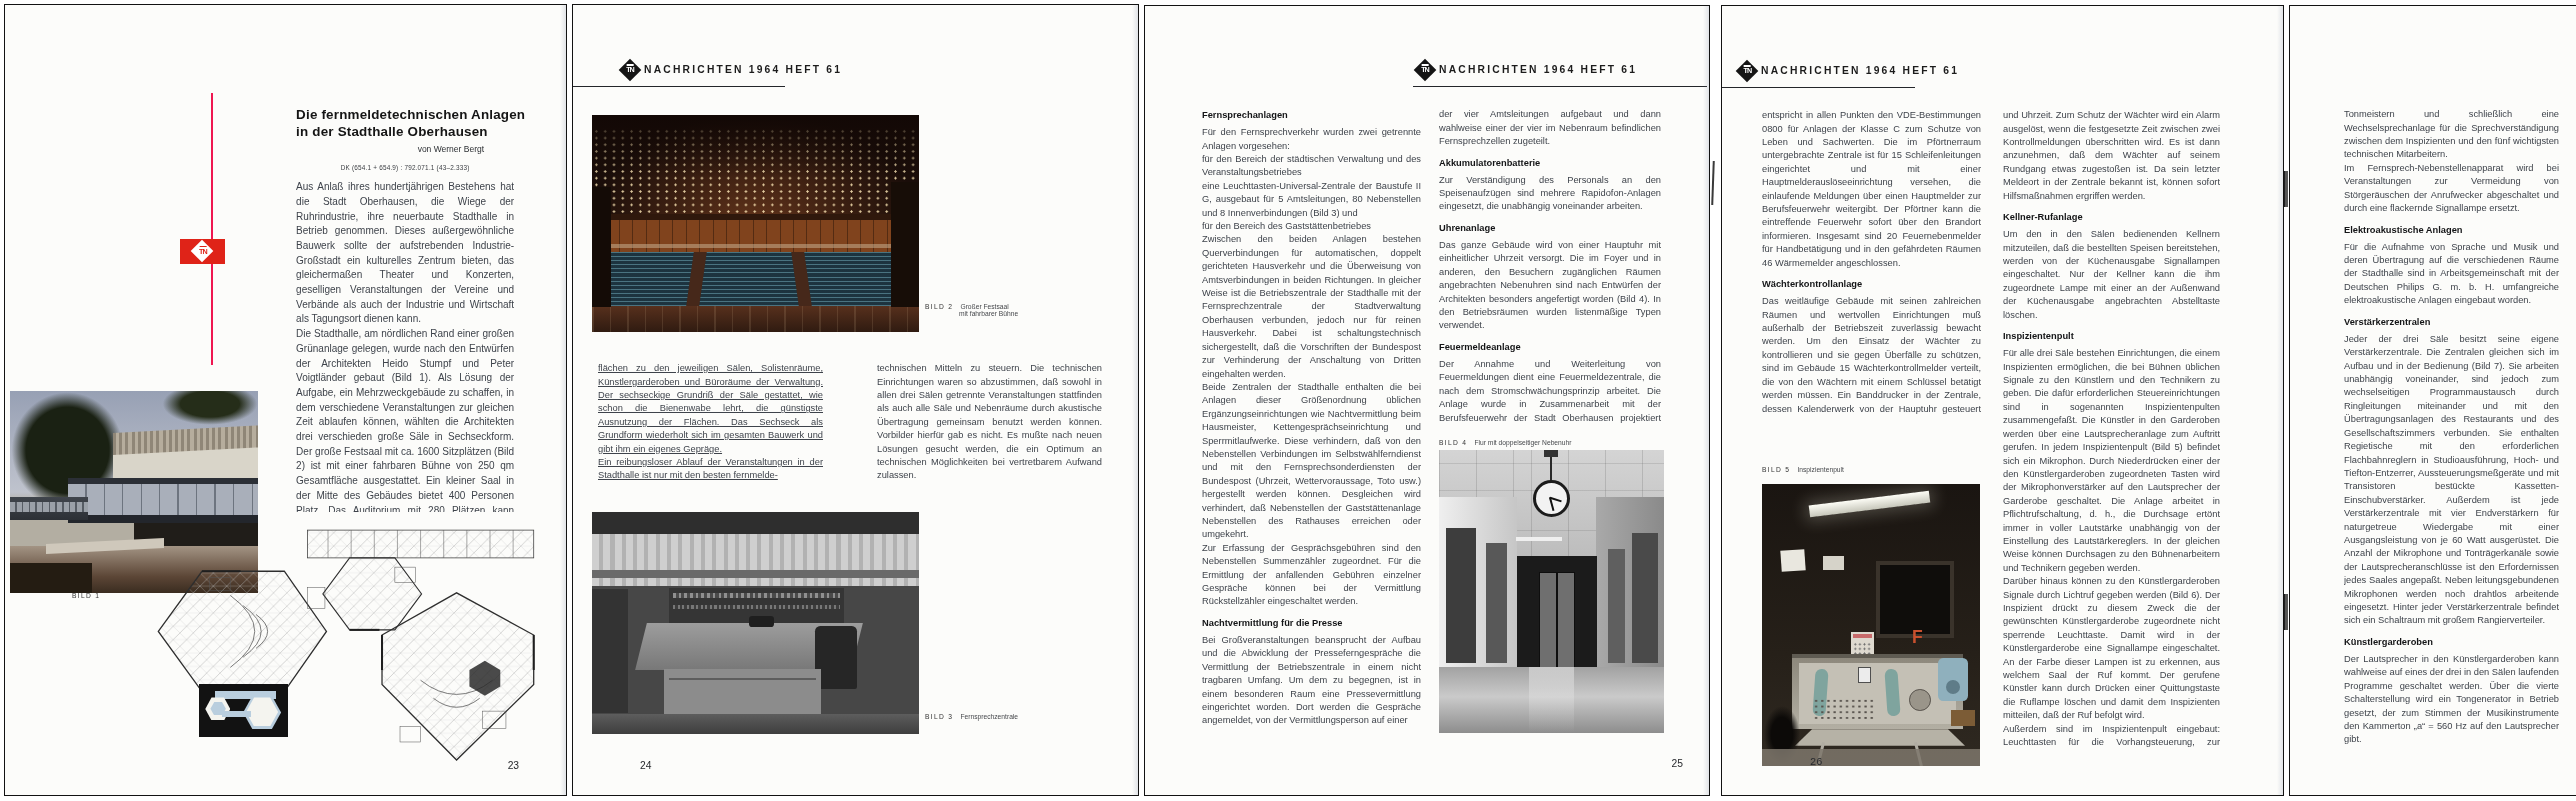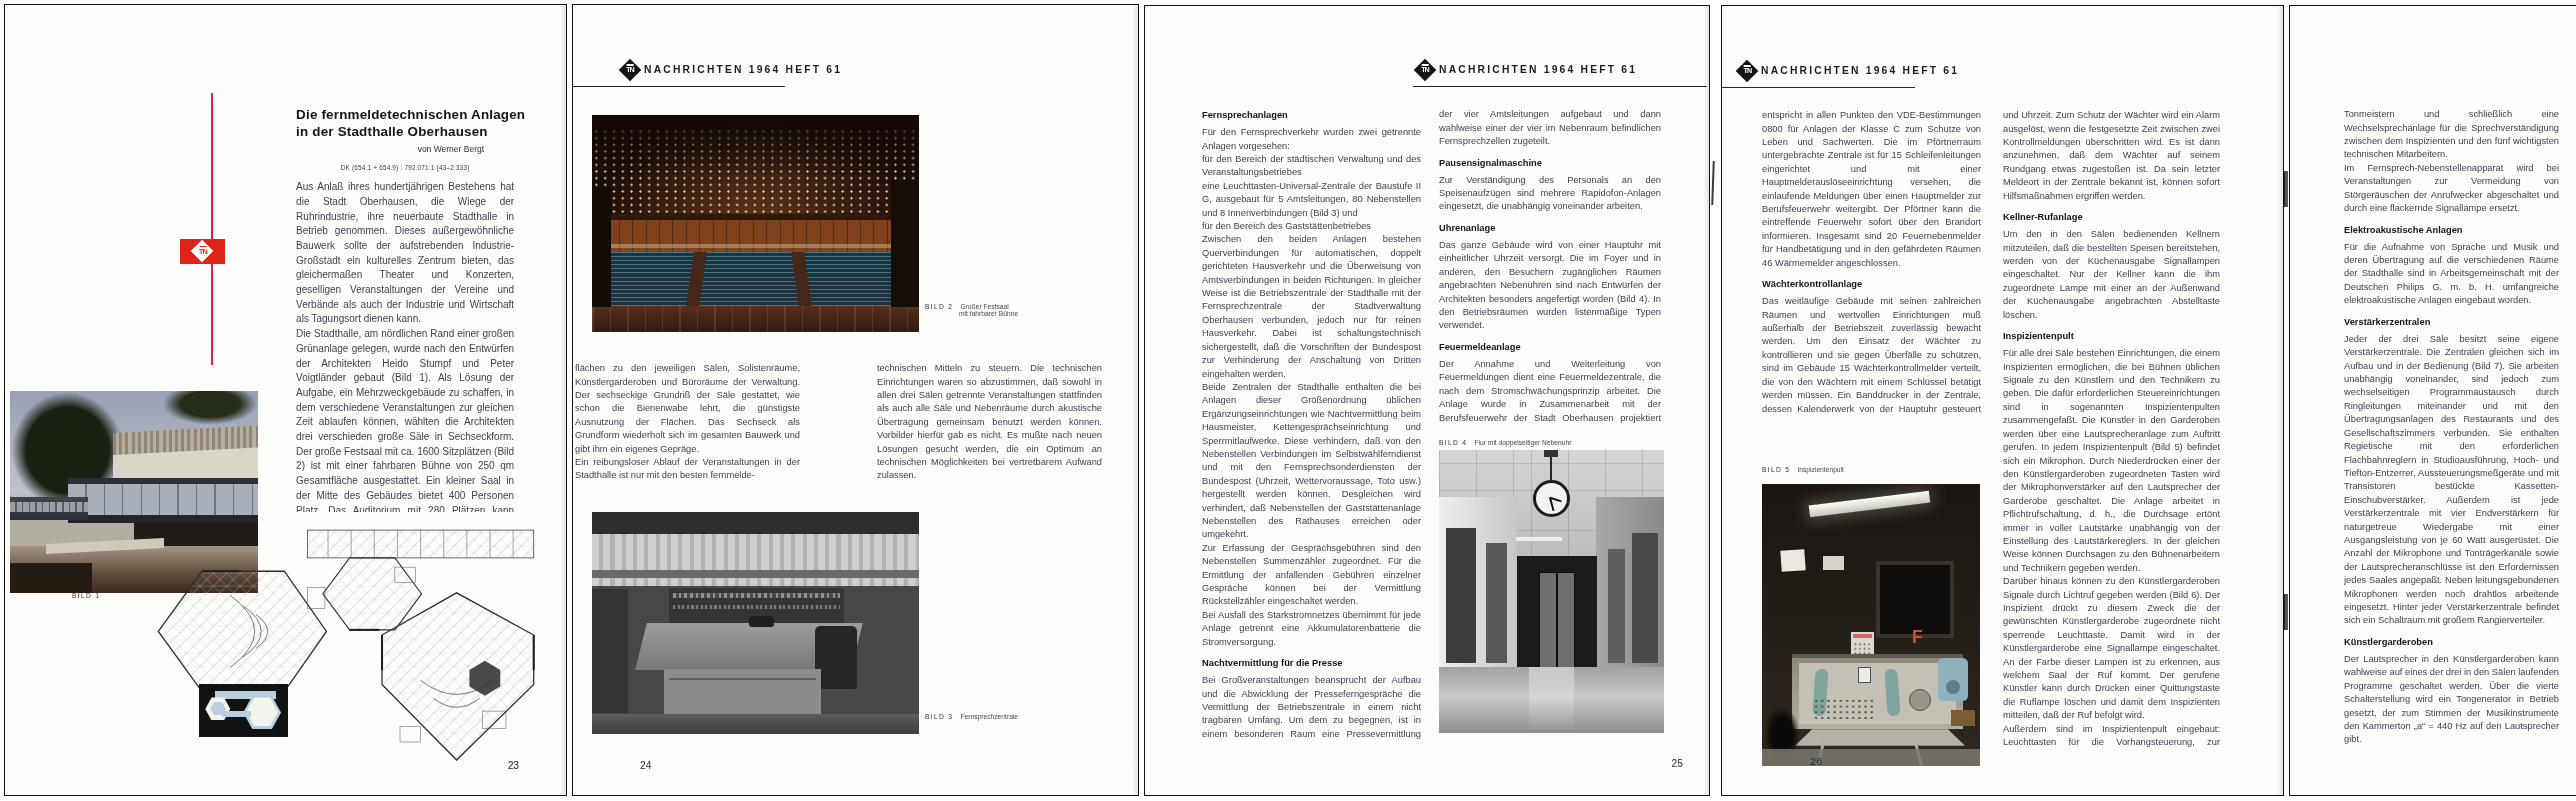--- a/index.html
+++ b/index.html
@@ -160,21 +160,21 @@
       <div class="ly" style="left:0;top:0;width:100%;height:100%;background:repeating-linear-gradient(90deg,rgba(220,190,150,.14) 0 1.5px,rgba(0,0,0,0) 1.5px 17.5px);"></div>
     </div>
     <div class="ly" style="left:0;top:72px;width:18.5px;height:120px;background:#140b06;"></div>
     <div class="ly" style="right:0;top:67px;width:28px;height:125px;background:#170d07;"></div>
   </div>
   <div class="caption" style="left:352px;top:298px;">
     <span class="cap-tag">BILD 2</span><span>Großer Festsaal</span>
     <div class="cap-l2">mit fahrbarer Bühne</div>
   </div>
 
-  <div class="col" style="left:2px;top:357px;width:225px;height:142px;">
+  <div class="col" style="left:25px;top:357px;width:225px;height:142px;text-decoration:underline;">
       <div class="col-p">flächen zu den jeweiligen Sälen, Solistenräume, Künstlergarderoben und Büroräume der Verwaltung. Der sechseckige Grundriß der Säle gestattet, wie schon die Bienenwabe lehrt, die günstigste Ausnutzung der Flächen. Das Sechseck als Grundform wiederholt sich im gesamten Bauwerk und gibt ihm ein eigenes Gepräge.</div>
       <div class="col-p">Ein reibungsloser Ablauf der Veranstaltungen in der Stadthalle ist nur mit den besten fernmelde-</div>
     </div>
   <div class="col" style="left:304px;top:357px;width:225px;height:142px;">
       <div class="col-p">technischen Mitteln zu steuern. Die technischen Einrichtungen waren so abzustimmen, daß sowohl in allen drei Sälen getrennte Veranstaltungen stattfinden als auch alle Säle und Nebenräume durch akustische Übertragung gemeinsam benutzt werden können. Vorbilder hierfür gab es nicht. Es mußte nach neuen Lösungen gesucht werden, die ein Optimum an technischen Möglichkeiten bei vertretbarem Aufwand zulassen.</div>
     </div>
 
   <div class="ph" style="left:19px;top:507px;width:327px;height:222px;background:#474747;">
     <div class="ly" style="left:0;top:0;width:100%;height:21.6px;background:#2e2e2e;"></div>
     <div class="ly" style="left:0;top:21.6px;width:100%;height:52px;background:repeating-linear-gradient(90deg,#cfcfcf 0 7.2px,#b2b2b2 7.2px 11.3px);"></div>
@@ -210,27 +210,26 @@
 
   <div class="col" style="left:57px;top:103px;width:219px;height:633px;">
       <div class="col-h">Fernsprechanlagen</div>
       <div class="col-p">Für den Fernsprechverkehr wurden zwei getrennte Anlagen vorgesehen:</div>
       <div class="col-p">für den Bereich der städtischen Verwaltung und des Veranstaltungsbetriebes</div>
       <div class="col-p">eine Leuchttasten-Universal-Zentrale der Baustufe II G, ausgebaut für 5 Amtsleitungen, 80 Nebenstellen und 8 Innenverbindungen (Bild 3) und</div>
       <div class="col-p">für den Bereich des Gaststättenbetriebes</div>
       <div class="col-p">Zwischen den beiden Anlagen bestehen Querverbindungen für automatischen, doppelt gerichteten Hausverkehr und die Überweisung von Amtsverbindungen in beiden Richtungen. In gleicher Weise ist die Betriebszentrale der Stadthalle mit der Fernsprechzentrale der Stadtverwaltung Oberhausen verbunden, jedoch nur für reinen Hausverkehr. Dabei ist schaltungstechnisch sichergestellt, daß die Vorschriften der Bundespost zur Verhinderung der Anschaltung von Dritten eingehalten werden.</div>
       <div class="col-p">Beide Zentralen der Stadthalle enthalten die bei Anlagen dieser Größenordnung üblichen Ergänzungseinrichtungen wie Nachtvermittlung beim Hausmeister, Kettengesprächseinrichtung und Sperrmitlaufwerke. Diese verhindern, daß von den Nebenstellen Verbindungen im Selbstwählferndienst und mit den Fernsprechsonderdiensten der Bundespost (Uhrzeit, Wettervoraussage, Toto usw.) hergestellt werden können. Desgleichen wird verhindert, daß Nebenstellen der Gaststättenanlage Nebenstellen des Rathauses erreichen oder umgekehrt.</div>
       <div class="col-p">Zur Erfassung der Gesprächsgebühren sind den Nebenstellen Summenzähler zugeordnet. Für die Ermittlung der anfallenden Gebühren einzelner Gespräche können bei der Vermittlung Rückstellzähler eingeschaltet werden.</div>
-      <div class="col-p">Bei Ausfall des Starkstromnetzes übernimmt für jede Anlage getrennt eine Akkumulatorenbatterie die Stromversorgung.</div>
       <div class="col-h">Nachtvermittlung für die Presse</div>
       <div class="col-p">Bei Großveranstaltungen beansprucht der Aufbau und die Abwicklung der Presseferngespräche die Vermittlung der Betriebszentrale in einem nicht tragbaren Umfang. Um dem zu begegnen, ist in einem besonderen Raum eine Pressevermittlung eingerichtet worden. Dort werden die Gespräche angemeldet, von der Vermittlungsperson auf einer</div>
     </div>
   <div class="col" style="left:294px;top:102px;width:222px;height:318px;">
       <div class="col-p">der vier Amtsleitungen aufgebaut und dann wahlweise einer der vier im Nebenraum befindlichen Fernsprechzellen zugeteilt.</div>
-      <div class="col-h">Pausensignalmaschine</div>
+      <div class="col-h">Akkumulatorenbatterie</div>
       <div class="col-p">Zur Verständigung des Personals an den Speisenaufzügen sind mehrere Rapidofon-Anlagen eingesetzt, die unabhängig voneinander arbeiten.</div>
       <div class="col-h">Uhrenanlage</div>
       <div class="col-p">Das ganze Gebäude wird von einer Hauptuhr mit einheitlicher Uhrzeit versorgt. Die im Foyer und in anderen, den Besuchern zugänglichen Räumen angebrachten Nebenuhren sind nach Entwürfen der Architekten besonders angefertigt worden (Bild 4). In den Betriebsräumen wurden listenmäßige Typen verwendet.</div>
       <div class="col-h">Feuermeldeanlage</div>
       <div class="col-p">Der Annahme und Weiterleitung von Feuermeldungen dient eine Feuermeldezentrale, die nach dem Stromschwächungsprinzip arbeitet. Die Anlage wurde in Zusammenarbeit mit der Berufsfeuerwehr der Stadt Oberhausen projektiert und</div>
     </div>
 
   <div class="caption" style="left:294px;top:433px;">
     <span class="cap-tag">BILD 4</span><span>Flur mit doppelseitiger Nebenuhr</span>
   </div>
@@ -329,21 +328,21 @@
 <div class="sheet" style="left:2289px;top:5.2px;width:562px;height:791px;">
 
   <div class="col" style="left:54px;top:102px;width:215px;height:641px;">
       <div class="col-p">Tonmeistern und schließlich eine Wechselsprechanlage für die Sprechverständigung zwischen dem Inspizienten und den fünf wichtigsten technischen Mitarbeitern.</div>
       <div class="col-p">Im Fernsprech-Nebenstellenapparat wird bei Veranstaltungen zur Vermeidung von Störgeräuschen der Anrufwecker abgeschaltet und durch eine flackernde Signallampe ersetzt.</div>
       <div class="col-h">Elektroakustische Anlagen</div>
       <div class="col-p">Für die Aufnahme von Sprache und Musik und deren Übertragung auf die verschiedenen Räume der Stadthalle sind in Arbeitsgemeinschaft mit der Deutschen Philips G. m. b. H. umfangreiche elektroakustische Anlagen eingebaut worden.</div>
       <div class="col-h">Verstärkerzentralen</div>
       <div class="col-p">Jeder der drei Säle besitzt seine eigene Verstärkerzentrale. Die Zentralen gleichen sich im Aufbau und in der Bedienung (Bild 7). Sie arbeiten unabhängig voneinander, sind jedoch zum wechselseitigen Programmaustausch durch Ringleitungen miteinander und mit den Übertragungsanlagen des Restaurants und des Gesellschaftszimmers verbunden. Sie enthalten Regietische mit den erforderlichen Flachbahnreglern in Studioausführung, Hoch- und Tiefton-Entzerrer, Aussteuerungsmeßgeräte und mit Transistoren bestückte Kassetten-Einschubverstärker. Außerdem ist jede Verstärkerzentrale mit vier Endverstärkern für naturgetreue Wiedergabe mit einer Ausgangsleistung von je 60 Watt ausgerüstet. Die Anzahl der Mikrophone und Tonträgerkanäle sowie der Lautsprecheranschlüsse ist den Erfordernissen jedes Saales angepaßt. Neben leitungsgebundenen Mikrophonen werden noch drahtlos arbeitende eingesetzt. Hinter jeder Verstärkerzentrale befindet sich ein Schaltraum mit großem Rangierverteiler.</div>
       <div class="col-h">Künstlergarderoben</div>
-      <div class="col-p">Der Lautsprecher in den Künstlergarderoben kann wahlweise auf eines der drei in den Sälen laufenden Programme geschaltet werden. Über die vierte Schalterstellung wird ein Tongenerator in Betrieb gesetzt, der zum Stimmen der Musikinstrumente den Kammerton „a“ = 440 Hz auf den Lautsprecher gibt.</div>
+      <div class="col-p">Der Lautsprecher in den Künstlergarderoben kann wahlweise auf eines der drei in den Sälen laufenden Programme geschaltet werden. Über die vierte Schalterstellung wird ein Tongenerator in Betrieb gesetzt, der zum Stimmen der Musikinstrumente den Kammerton „a“ = 560 Hz auf den Lautsprecher gibt.</div>
       <div class="col-p">Der große Saal wird von drei 15zelligen Trichterlautsprechern beschallt, die oberhalb der vorderen Bühne unter der Decke angebracht sind. Diese Anordnung läßt den akustischen Eindruck mit den Vorgängen auf der Bühne übereinstimmen. Bei Musik-</div>
     </div>
 
 </div>
 
 <div class="mark" style="left:2284px;top:171px;width:2.6px;height:36px;border-left:1px solid #1e1e1e;background:#555;"></div>
 <div class="mark" style="left:2284px;top:594px;width:2.6px;height:36px;border-left:1px solid #1e1e1e;background:#555;"></div>
 <div class="mark" style="left:1712px;top:161px;width:2.1px;height:44px;background:#3a3a3a;transform:rotate(2deg);"></div>
 
 

